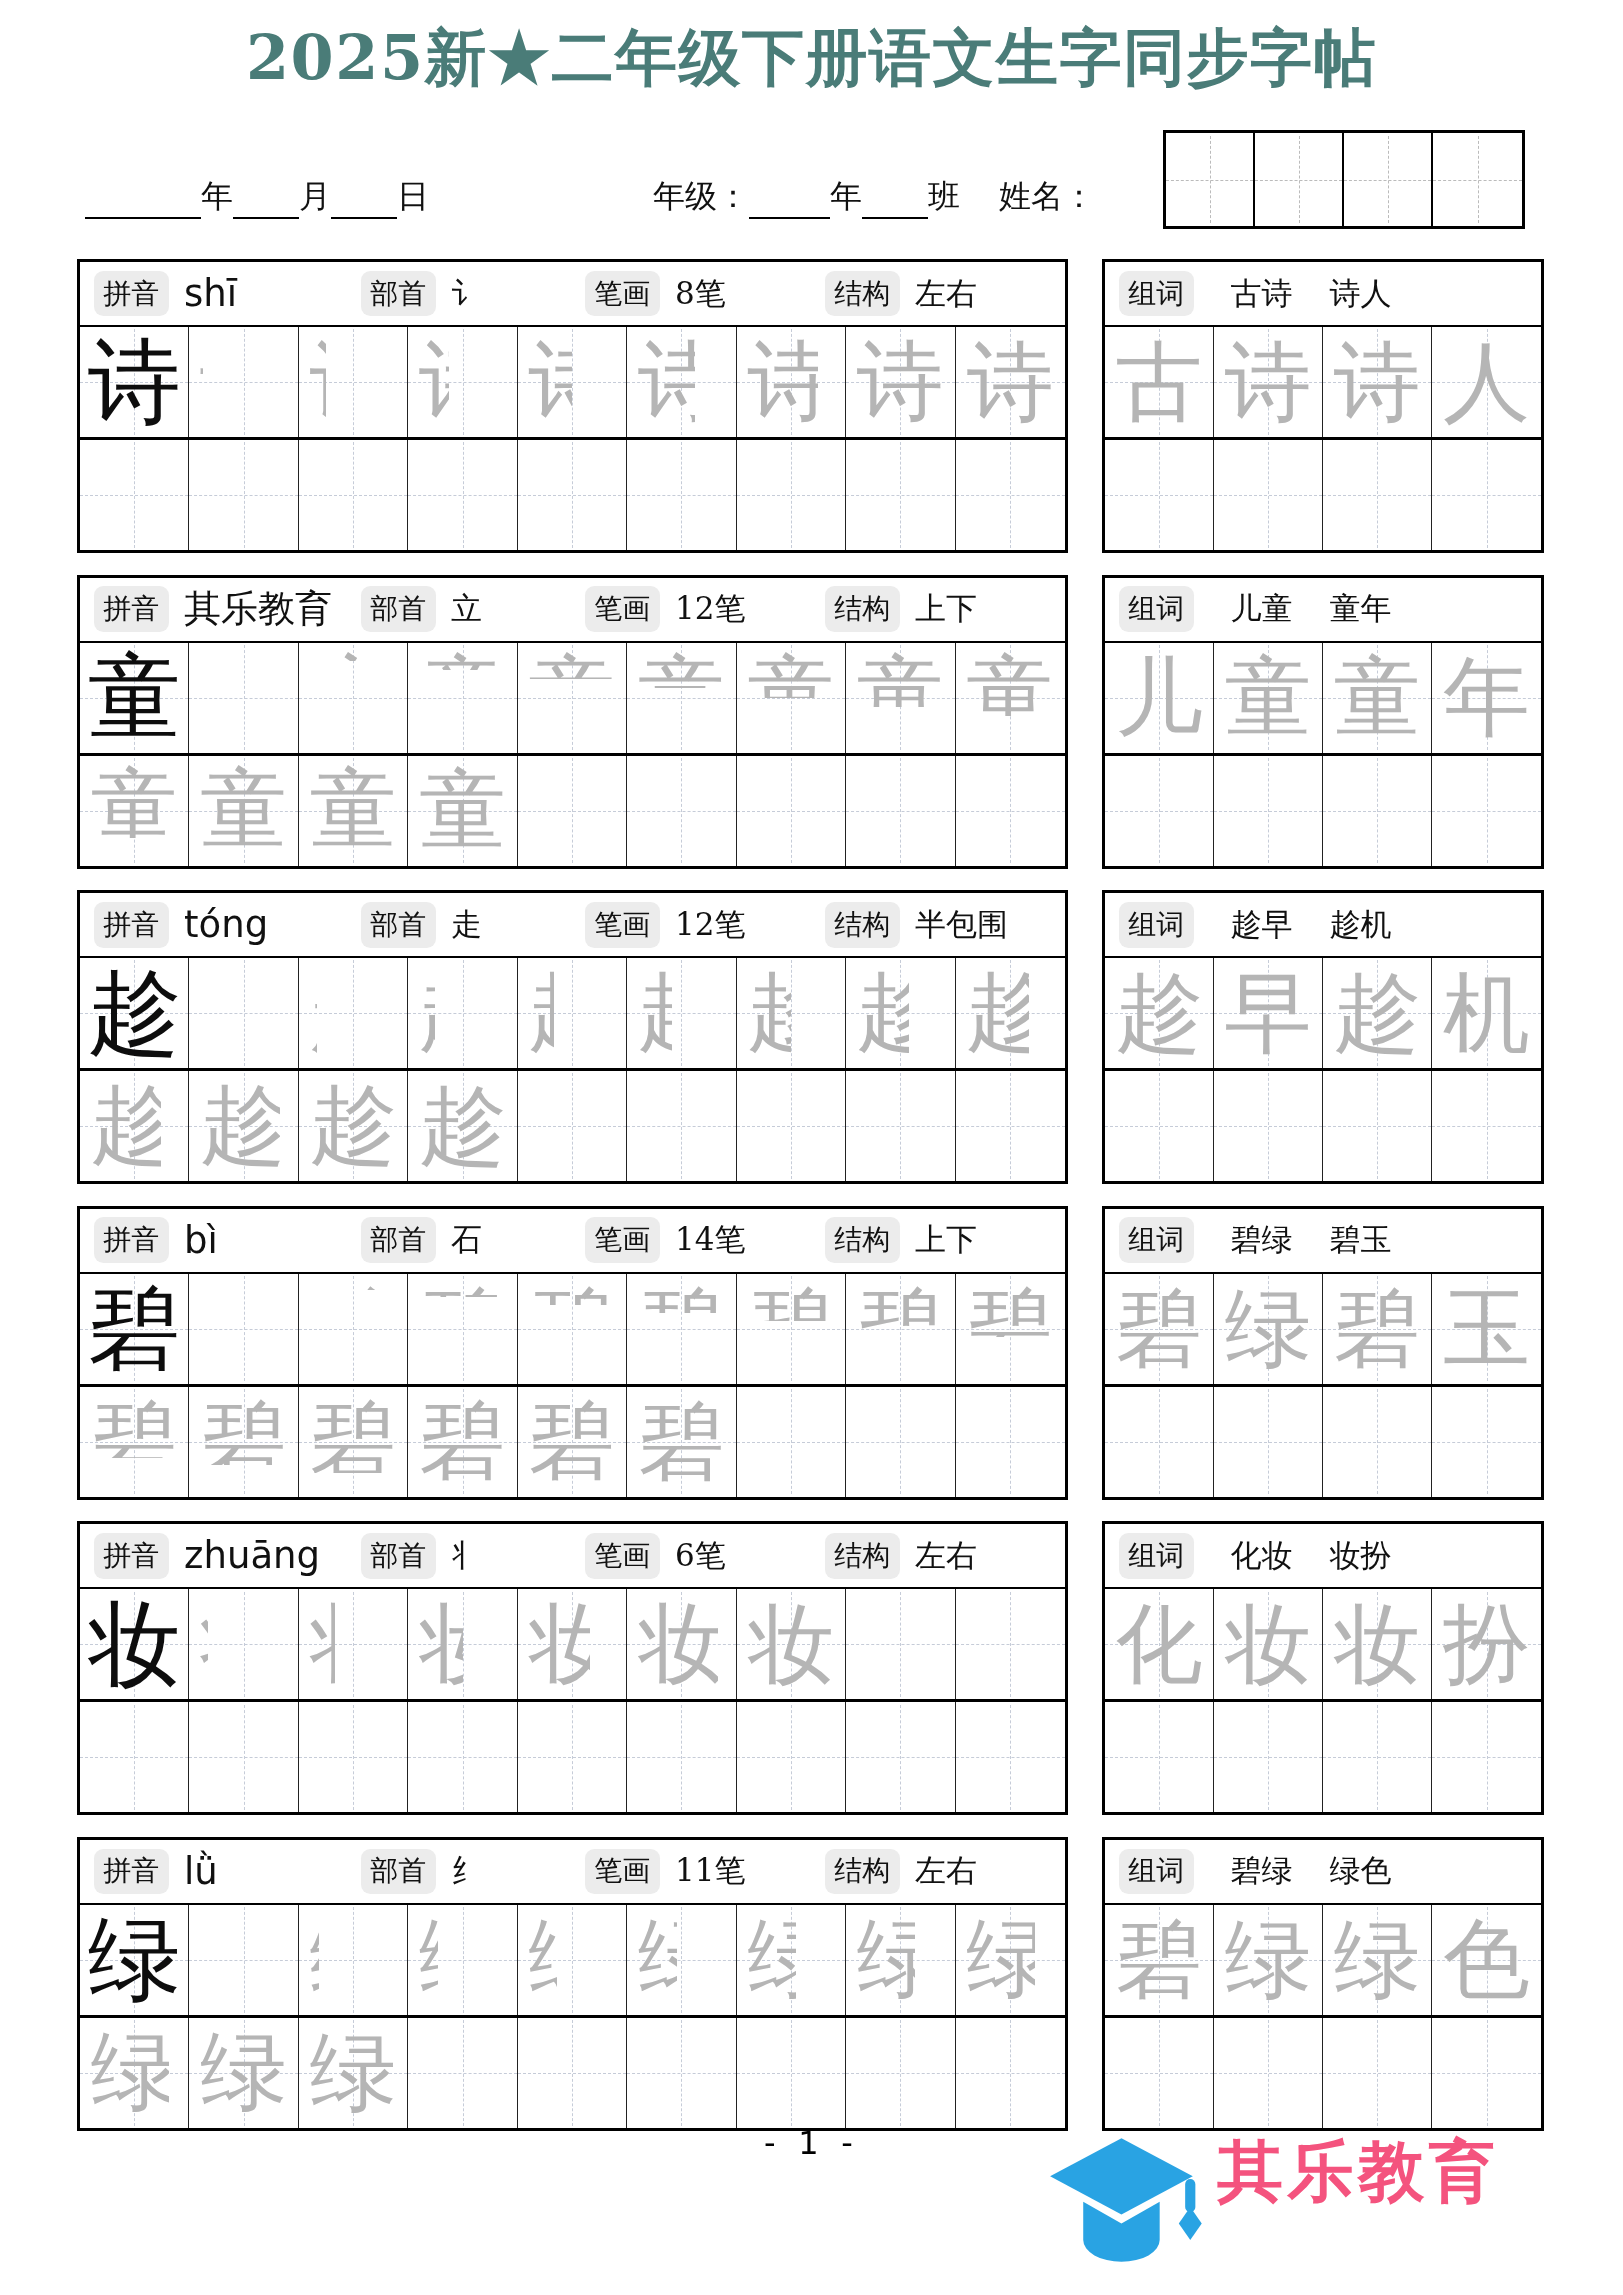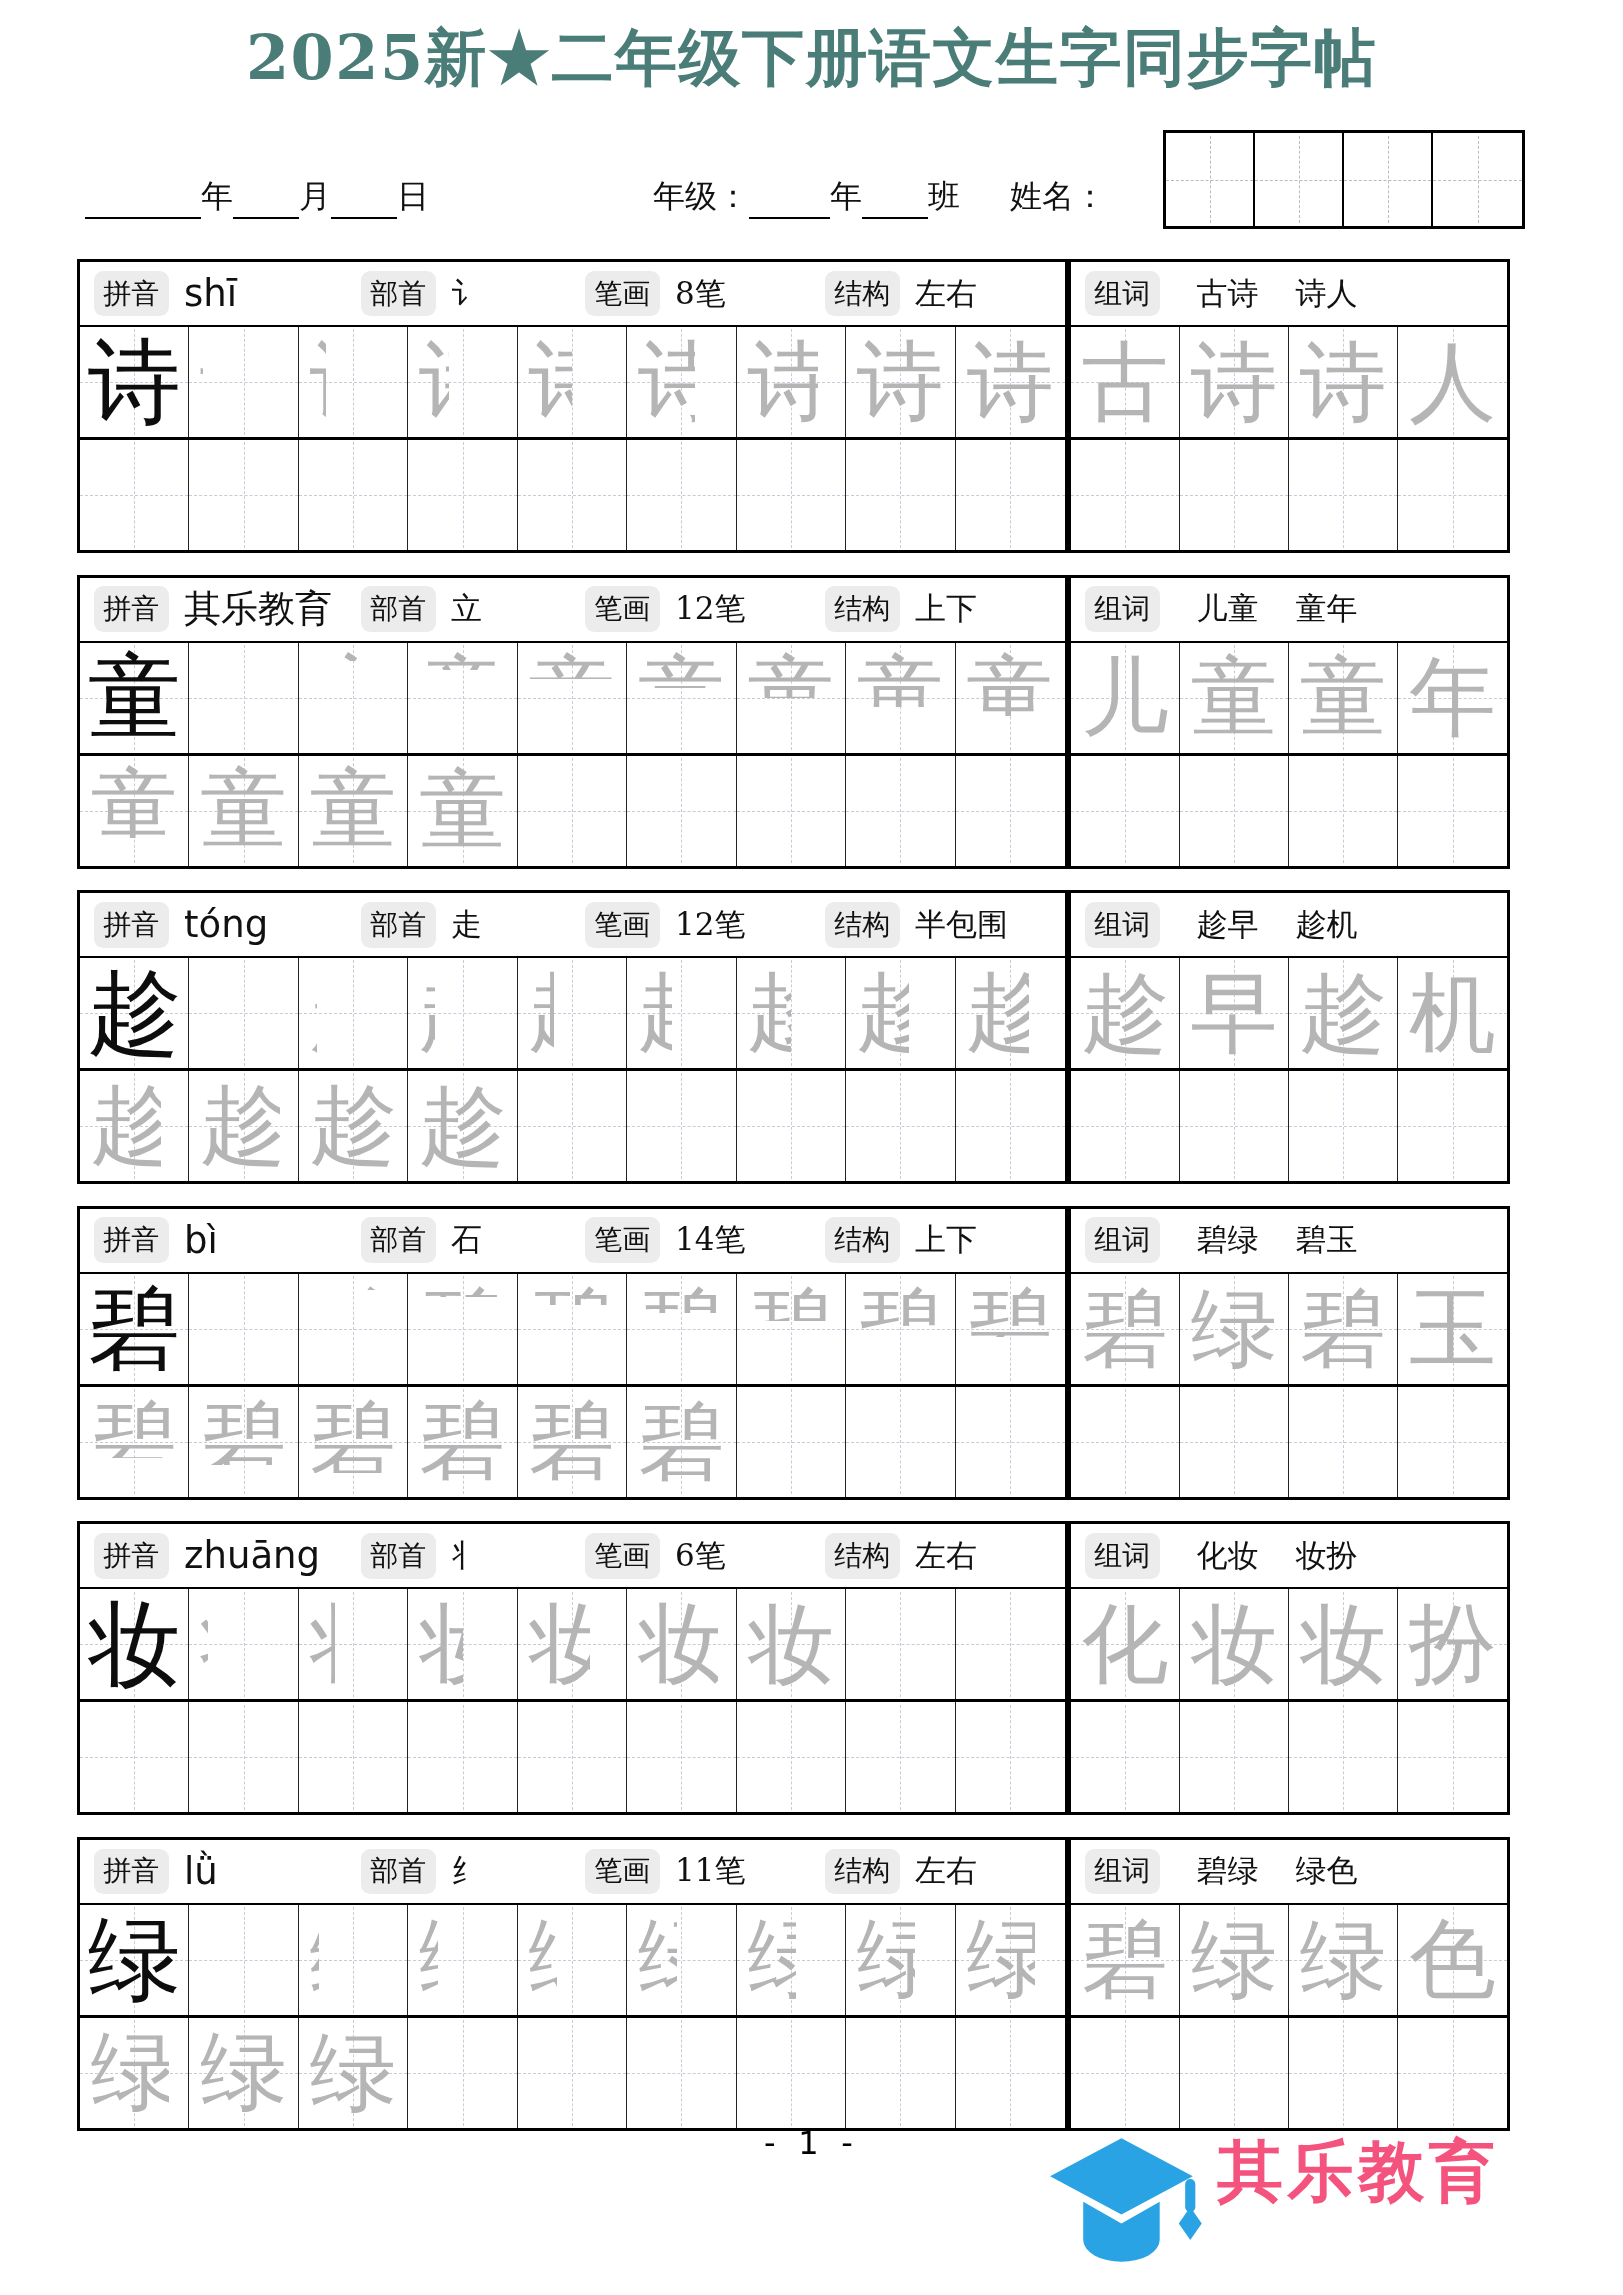--- a/index.html
+++ b/index.html
@@ -14,21 +14,21 @@
   .blank{display:inline-block;border-bottom:2.3px solid #000;height:37px}
 
   .name-grid{position:absolute;left:1163px;top:130px;display:grid;grid-template-columns:repeat(4,89px);
     border:3.1px solid #000;background:#fff}
   .ngcell{height:93px;position:relative;border-right:2.3px solid #000}
   .ngcell:last-child{border-right:none}
   .ngcell::before{content:"";position:absolute;left:50%;top:3.1px;bottom:3.1px;border-left:1.5px dashed #bbb}
   .ngcell::after{content:"";position:absolute;top:50%;left:0;right:0;border-top:1.5px dashed #bbb}
 
   .sections{position:absolute;left:77px;top:259px;width:1468px}
-  .section-row{display:flex;margin-bottom:21.6px}
+  .section-row{display:flex;gap:34px;margin-bottom:21.6px}
   .practice-block{width:991px;border:3.1px solid #000;background:#fff}
   .words-block{width:442px;border:3.1px solid #000;background:#fff}
 
   .block-header{height:65px;display:flex;align-items:center;border-bottom:2.3px solid #000;padding:0 14px}
   .badge{background:#ececec;border-radius:9.3px;padding:3.9px 9.3px;font-size:28px;
     font-family:"DejaVu Serif",serif;color:#111;white-space:nowrap}
   .hval{font-size:31px;font-family:"DejaVu Serif",serif;color:#111;margin-left:15.5px;white-space:nowrap}
   .pinyin{font-size:37px;font-family:"DejaVu Sans",sans-serif}
   .hg{display:flex;align-items:center}
   .hg-pinyin{width:267px}
@@ -73,21 +73,21 @@
   <span>年</span>
   <span class="blank" style="width:66px"></span>
   <span>月</span>
   <span class="blank" style="width:66px"></span>
   <span>日</span>
   <span style="margin-left:224px">年级：</span>
   <span class="blank" style="width:81px"></span>
   <span>年</span>
   <span class="blank" style="width:66px"></span>
   <span>班</span>
-  <span style="margin-left:50px">姓名：</span>
+  <span style="margin-left:39px">姓名：</span>
 </div>
 
 <div class="name-grid">
     <div class="ngcell"></div>
     <div class="ngcell"></div>
     <div class="ngcell"></div>
     <div class="ngcell"></div>
   </div>
 
 <div class="sections">

